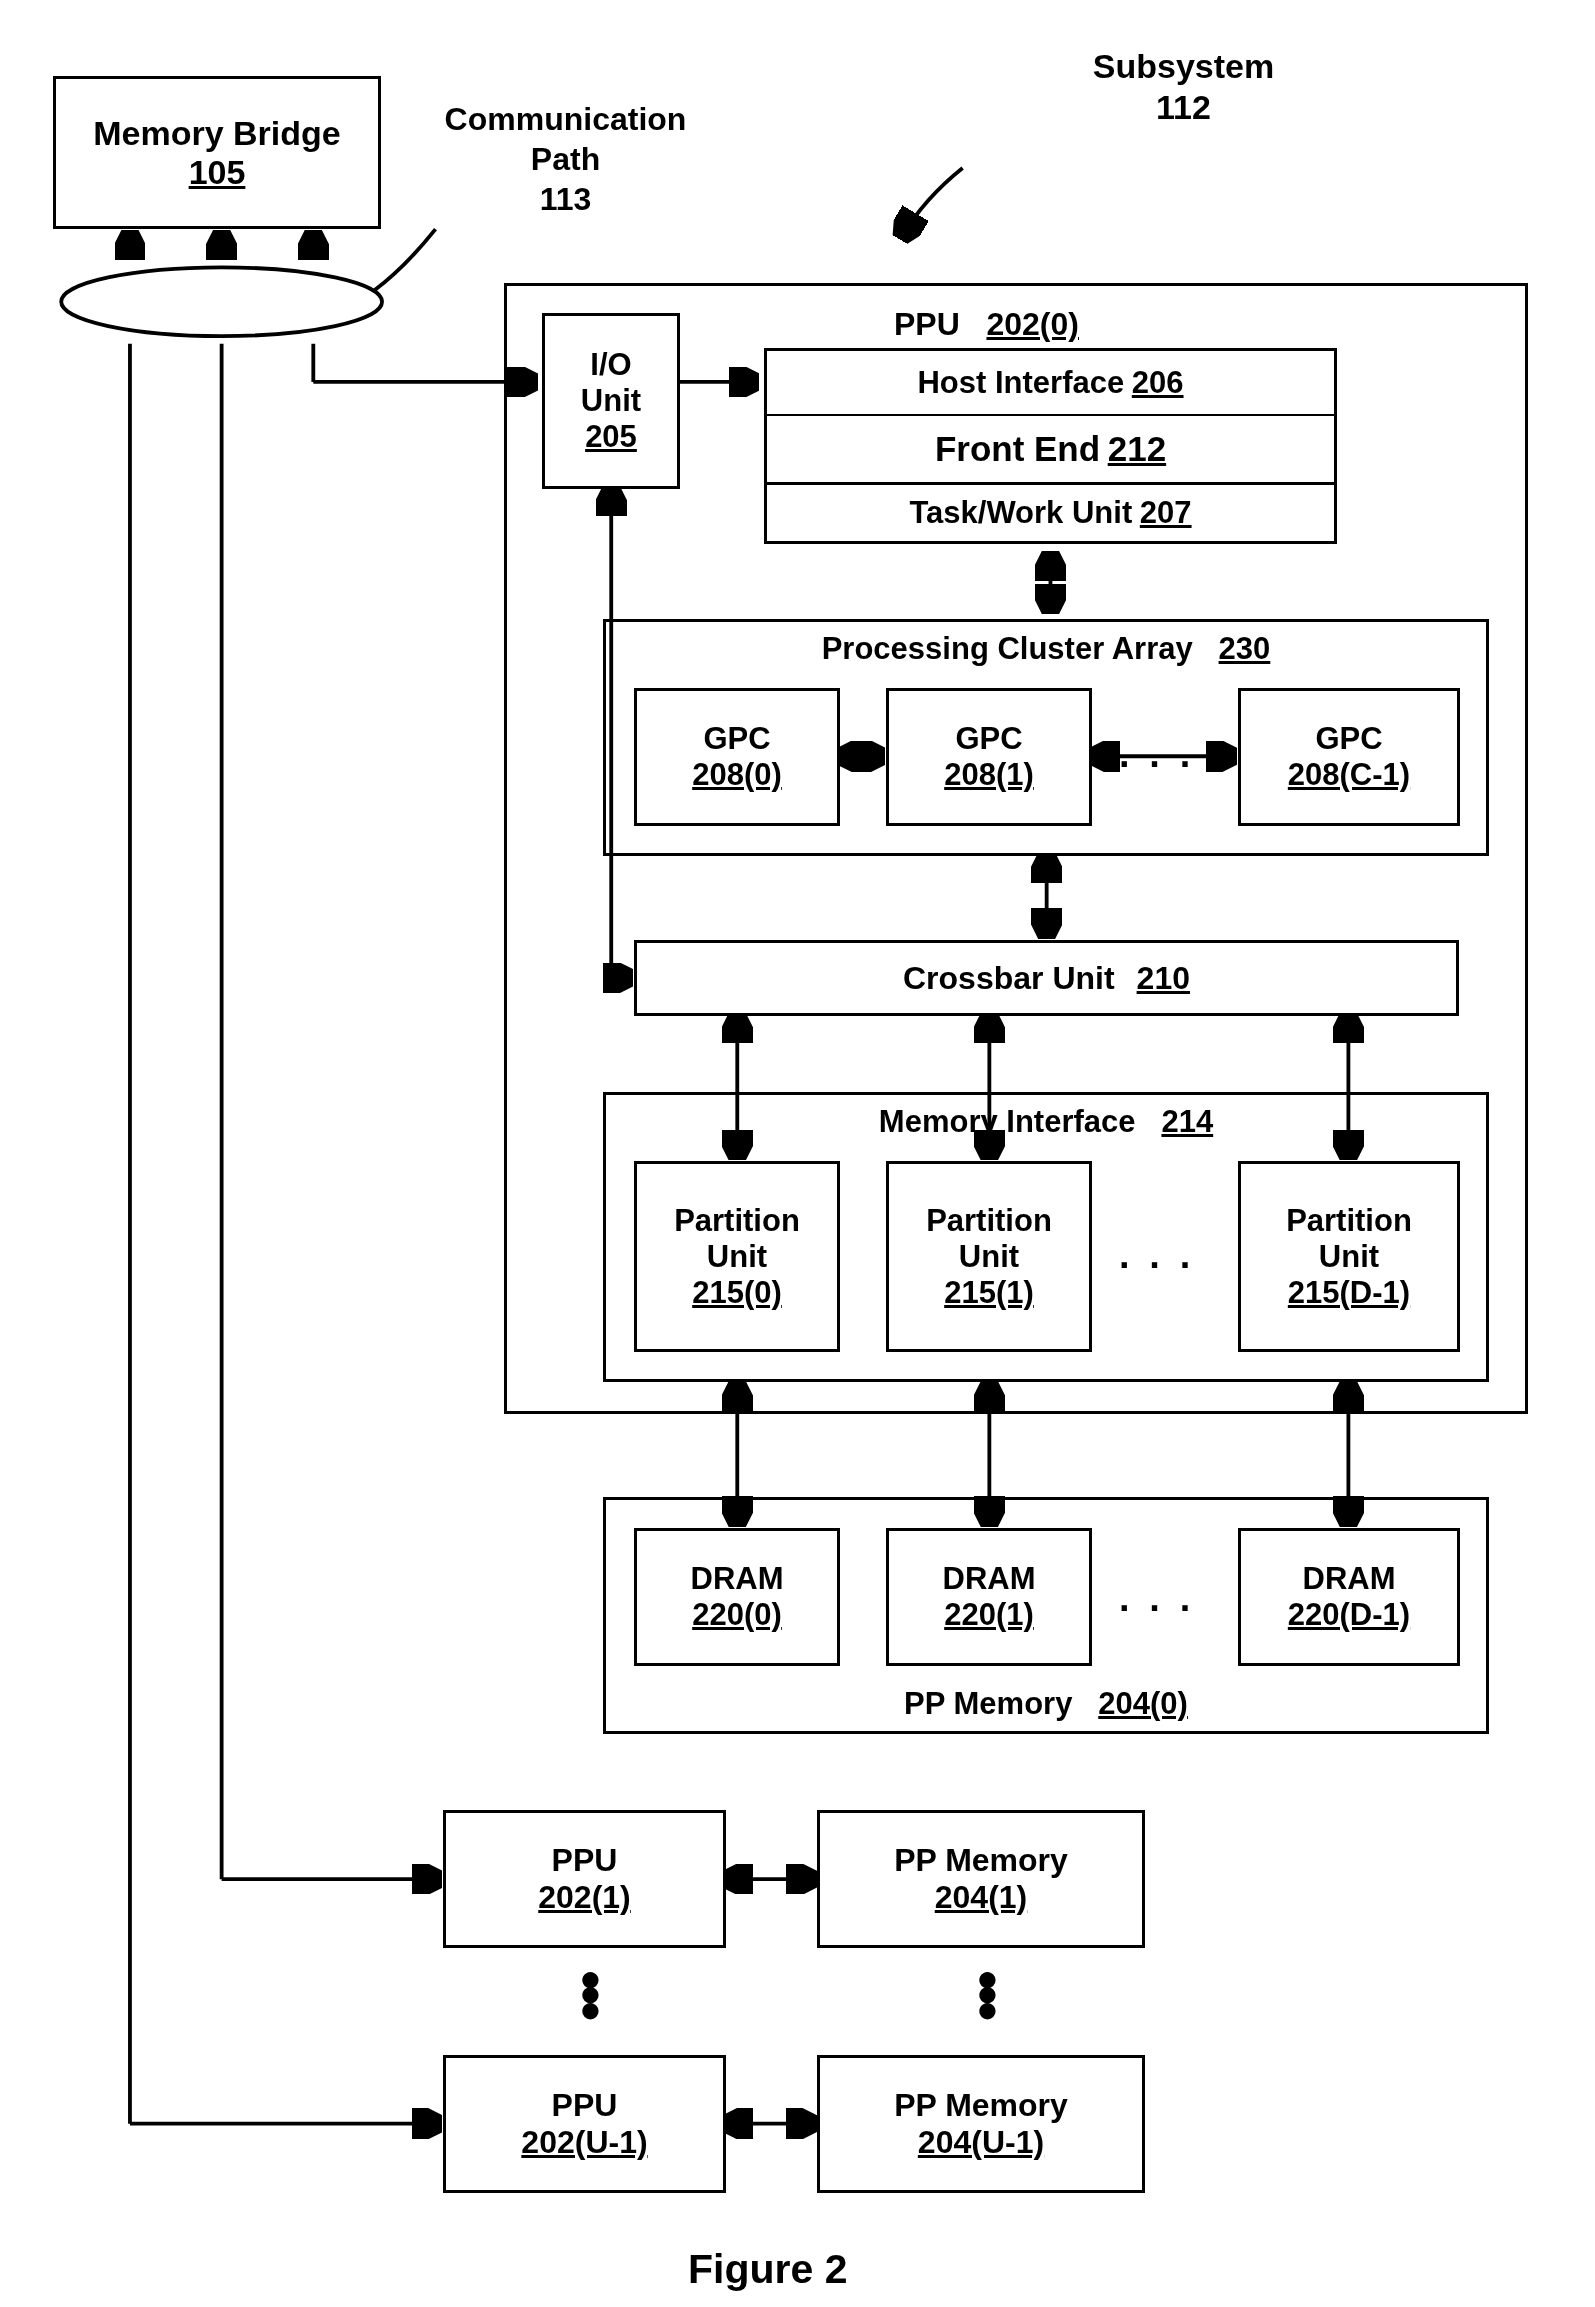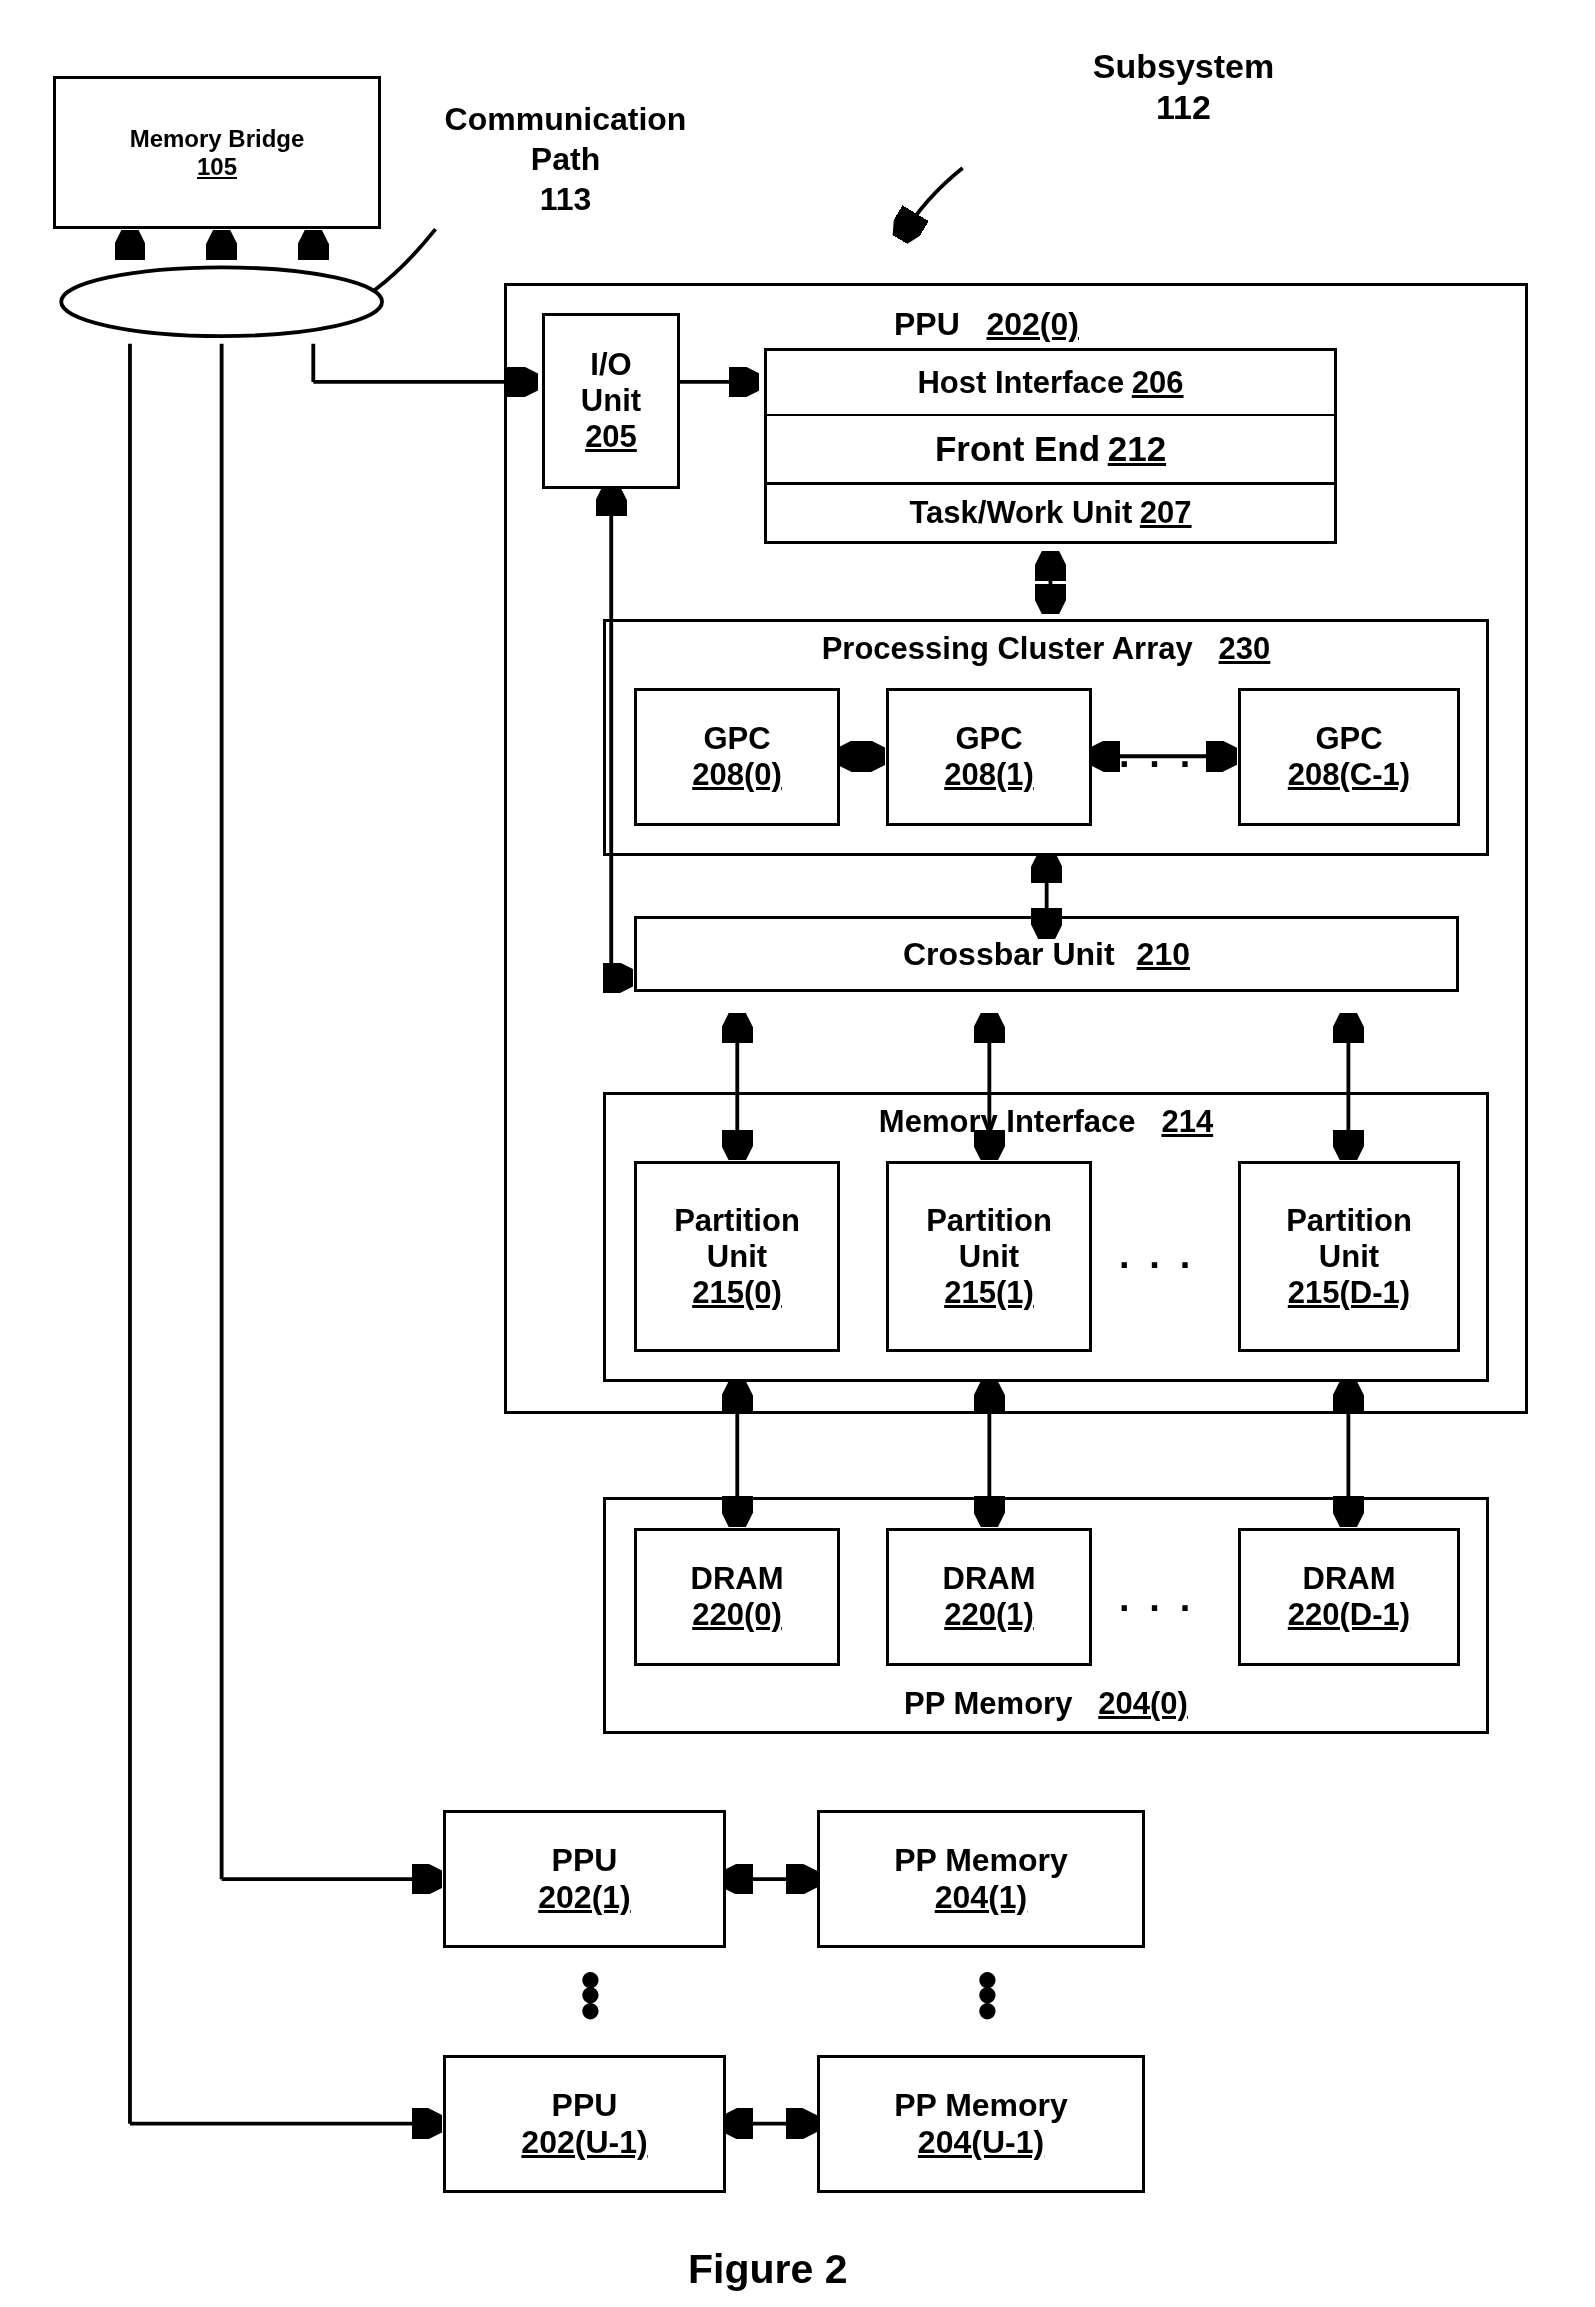--- a/index.html
+++ b/index.html
@@ -48,21 +48,21 @@
     .arrowhead { fill: #000; }
     .figure-caption {
       position: absolute;
       font-weight: bold;
       font-size: 41px;
     }
   </style>
 </head>
 <body>
 
-<div class="box" style="left:53px; top:76px; width:328px; height:153px; font-size:24px;">
+<div class="box" style="left:53px; top:76px; width:328px; height:153px; font-size:34px;">
   <span>Memory Bridge</span>
   <span class="u">105</span>
 </div>
 
 <div class="label" style="left:428px; top:99px; width:275px; font-size:32px; line-height:40px;">
   <div>Communication</div>
   <div>Path</div>
   <div>113</div>
 </div>
 
@@ -112,21 +112,21 @@
 <div class="box" style="left:886px; top:688px; width:206px; height:138px; font-size:31px;">
   <span>GPC</span>
   <span class="u">208(1)</span>
 </div>
 <div class="box" style="left:1238px; top:688px; width:222px; height:138px; font-size:31px;">
   <span>GPC</span>
   <span class="u">208(C-1)</span>
 </div>
 <div class="dots" style="left:1119px; top:733px; font-size:38px;">. . .</div>
 
-<div class="box" style="left:634px; top:916px; width:825px; height:76px; font-size:32px; flex-direction:row; gap:22px;">
+<div class="box" style="left:634px; top:940px; width:825px; height:76px; font-size:32px; flex-direction:row; gap:22px;">
   <span>Crossbar Unit</span>
   <span class="u">210</span>
 </div>
 
 <div class="box" style="left:603px; top:1092px; width:886px; height:290px; justify-content:flex-start; padding-top:9.2px; font-size:31px;">
   <div>
     <span>Memory Interface</span>
     <span>&nbsp;</span>
     <span class="u">214</span>
   </div>

